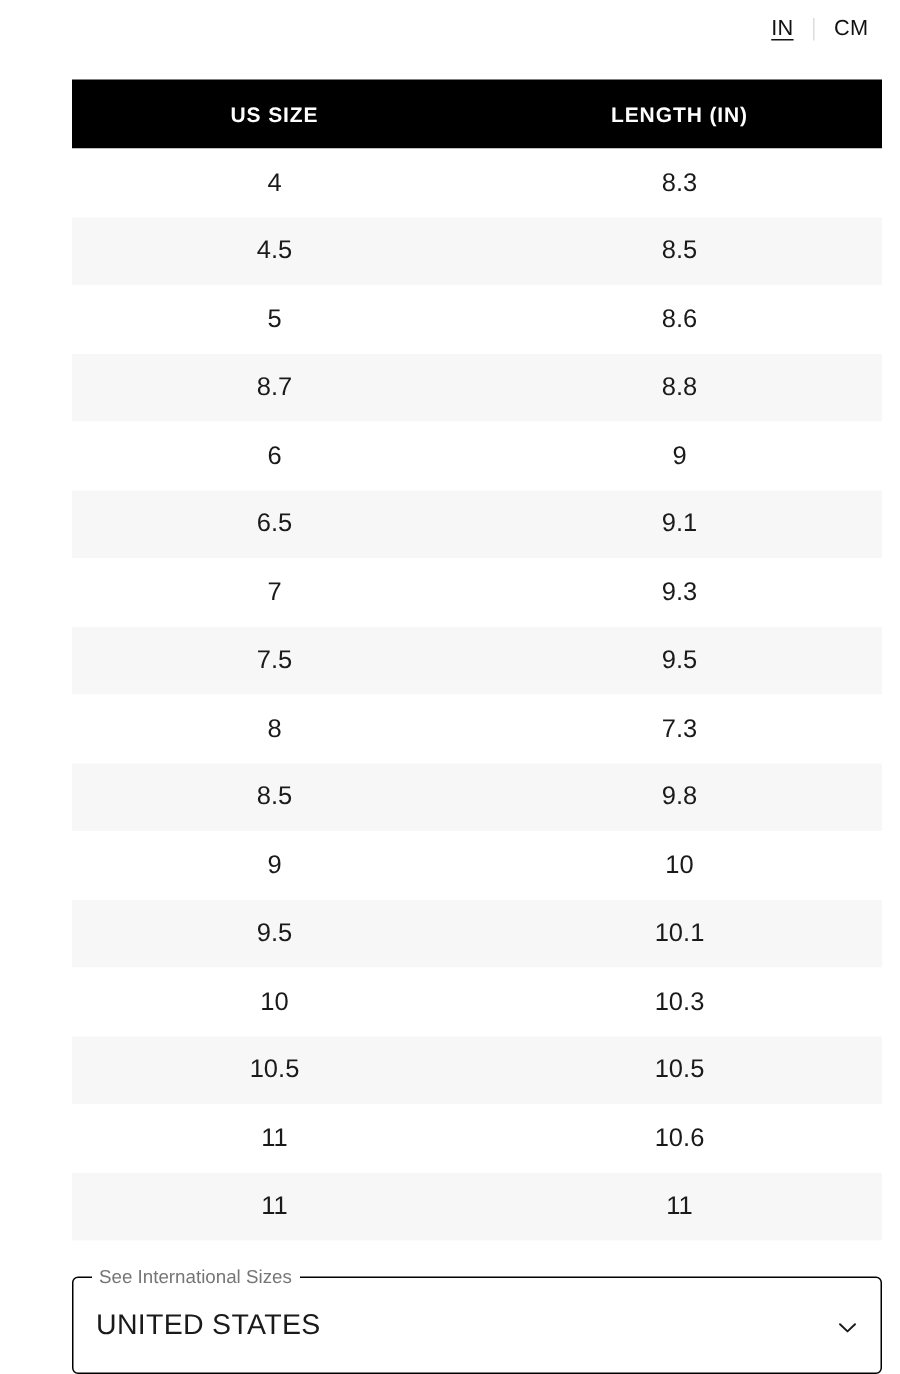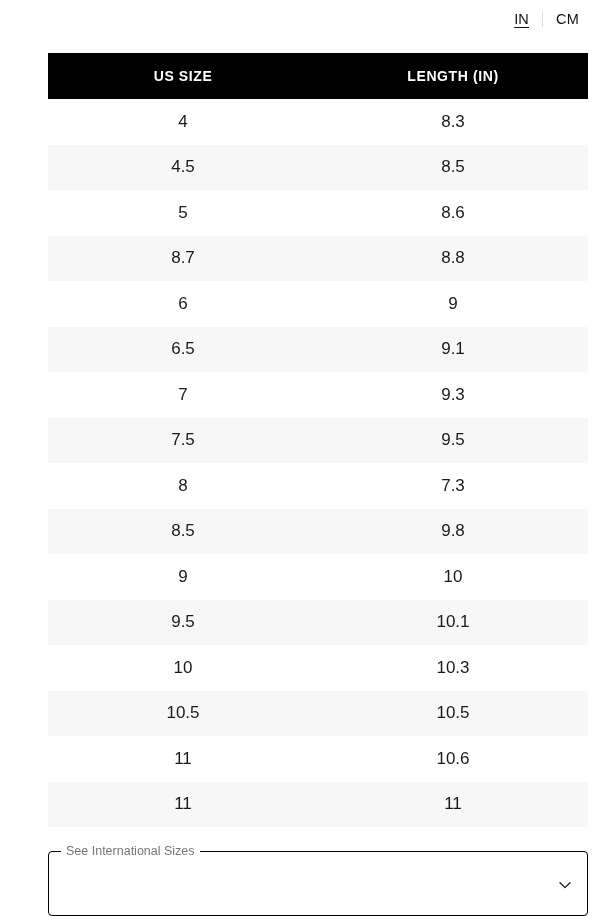--- a/index.html
+++ b/index.html
@@ -232,20 +232,21 @@
         </tr>
         <tr>
           <td>11</td>
           <td>11</td>
         </tr>
       </tbody>
   </table>
 
   <div class="select-wrap">
     <div class="select-field">
+      <span class="select-value">UNITED STATES</span>
       <span class="select-chevron">
         <svg width="18" height="18" viewBox="0 0 18 18" fill="none">
           <path d="M4 6.8 L9 11.6 L14 6.8" stroke="#1a1a1a" stroke-width="1.3" fill="none" stroke-linecap="round" stroke-linejoin="round"></path>
         </svg>
       </span>
       <fieldset class="select-fieldset">
         <legend class="select-legend">See International Sizes</legend>
       </fieldset>
     </div>
   </div>

